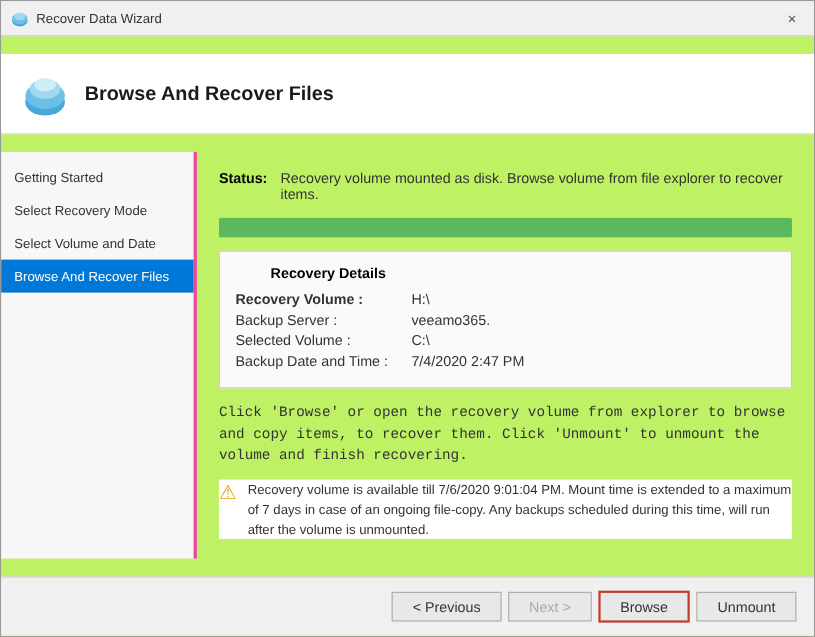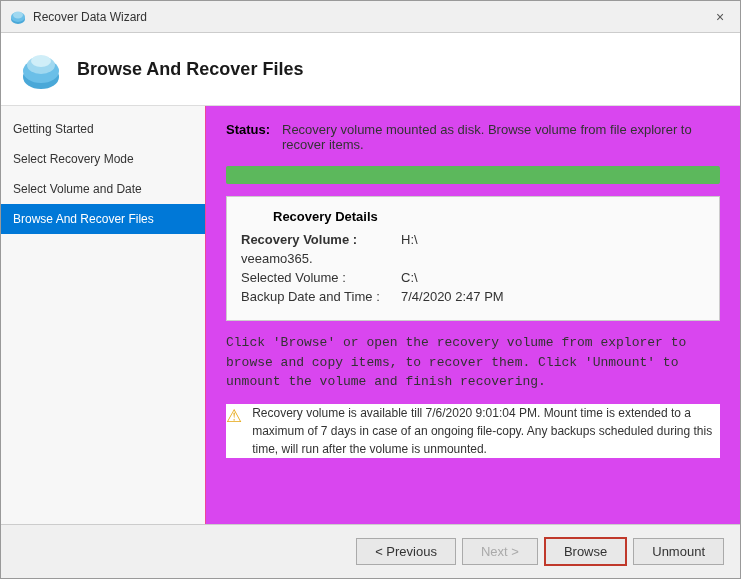--- a/index.html
+++ b/index.html
@@ -1,31 +1,31 @@
 <!DOCTYPE html>
 <html><head>
   <meta charset="utf-8">
   <style>
     * { box-sizing: border-box; margin: 0; padding: 0; }
     body { font-family: 'Segoe UI', Arial, sans-serif; font-size: 13px; background: #f0f0f0; width: 741px; height: 579px; overflow: hidden; }
 
-    .window { width: 741px; height: 579px; background: #d946ef; border: 1px solid #999; display: flex; flex-direction: column; }
+    .window { width: 741px; height: 579px; background: #bef264; border: 1px solid #999; display: flex; flex-direction: column; gap: 16px; }
 
     .title-bar { background: #f0f0f0; border-bottom: 1px solid #ccc; height: 32px; display: flex; align-items: center; padding: 0 8px; user-select: none; }
     .title-bar-icon { width: 18px; height: 18px; margin-right: 6px; }
     .title-bar-text { flex: 1; font-size: 12px; color: #333; }
     .title-bar-close { width: 24px; height: 24px; display: flex; align-items: center; justify-content: center; cursor: pointer; font-size: 14px; color: #555; }
 
     .header { background: #fff; padding: 12px 16px; border-bottom: 1px solid #ddd; display: flex; align-items: center; gap: 12px; }
     .header-icon { width: 48px; height: 48px; }
     .header-title { font-size: 18px; font-weight: bold; color: #1a1a1a; }
 
     .body { display: flex; flex: 1; overflow: hidden; }
 
-    .sidebar { width: 205px; background: #f7f7f7; border-right: 1px solid #ec4899; padding: 8px 0; }
+    .sidebar { width: 178px; background: #f7f7f7; border-right: 3px solid #ec4899; padding: 8px 0; }
     .sidebar-item { padding: 8px 12px; font-size: 12px; color: #333; cursor: pointer; }
     .sidebar-item.active { background: #0078d7; color: #fff; }
 
     .content { flex: 1; padding: 16px 20px; display: flex; flex-direction: column; gap: 12px; overflow-y: auto; }
 
     .status-row { display: flex; gap: 6px; align-items: flex-start; font-size: 13px; }
     .status-label { font-weight: bold; min-width: 50px; }
     .status-text { color: #333; }
 
     .progress-bar { height: 18px; background: #e0e0e0; border-radius: 2px; overflow: hidden; margin-top: 2px; }
@@ -98,20 +98,21 @@
         <div class="progress-fill"></div>
       </div>
 
       <div class="details-box">
         <div class="details-title">Recovery Details</div>
         <div class="details-row">
           <span class="details-key bold">Recovery Volume :</span>
           <span class="details-value">H:\</span>
         </div>
         <div class="details-row">
+          <span class="details-key">Backup Server :</span>
           <span class="details-value">veeamo365.</span>
         </div>
         <div class="details-row">
           <span class="details-key">Selected Volume :</span>
           <span class="details-value">C:\</span>
         </div>
         <div class="details-row">
           <span class="details-key">Backup Date and Time :</span>
           <span class="details-value">7/4/2020 2:47 PM</span>
         </div>

